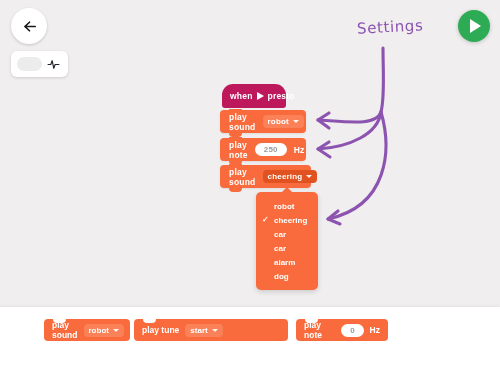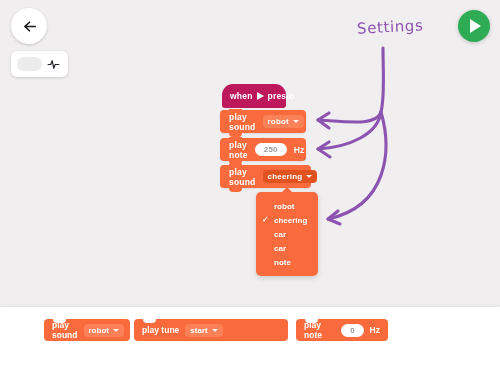--- a/index.html
+++ b/index.html
@@ -195,21 +195,24 @@
       <span class="chk">✓</span>
       <span>cheering</span>
     </div>
     <div class="dd-item">
       <span>car</span>
     </div>
     <div class="dd-item">
       <span>car</span>
     </div>
     <div class="dd-item">
-      <span>note</span>
+      <span>alarm</span>
+    </div>
+    <div class="dd-item">
+      <span>dog</span>
     </div>
   </div>
 
 </div>
 
 <div id="palette">
   <div id="palette-blocks">
 
     <div class="pblk" id="pb1">
       <span class="notch2"></span>

